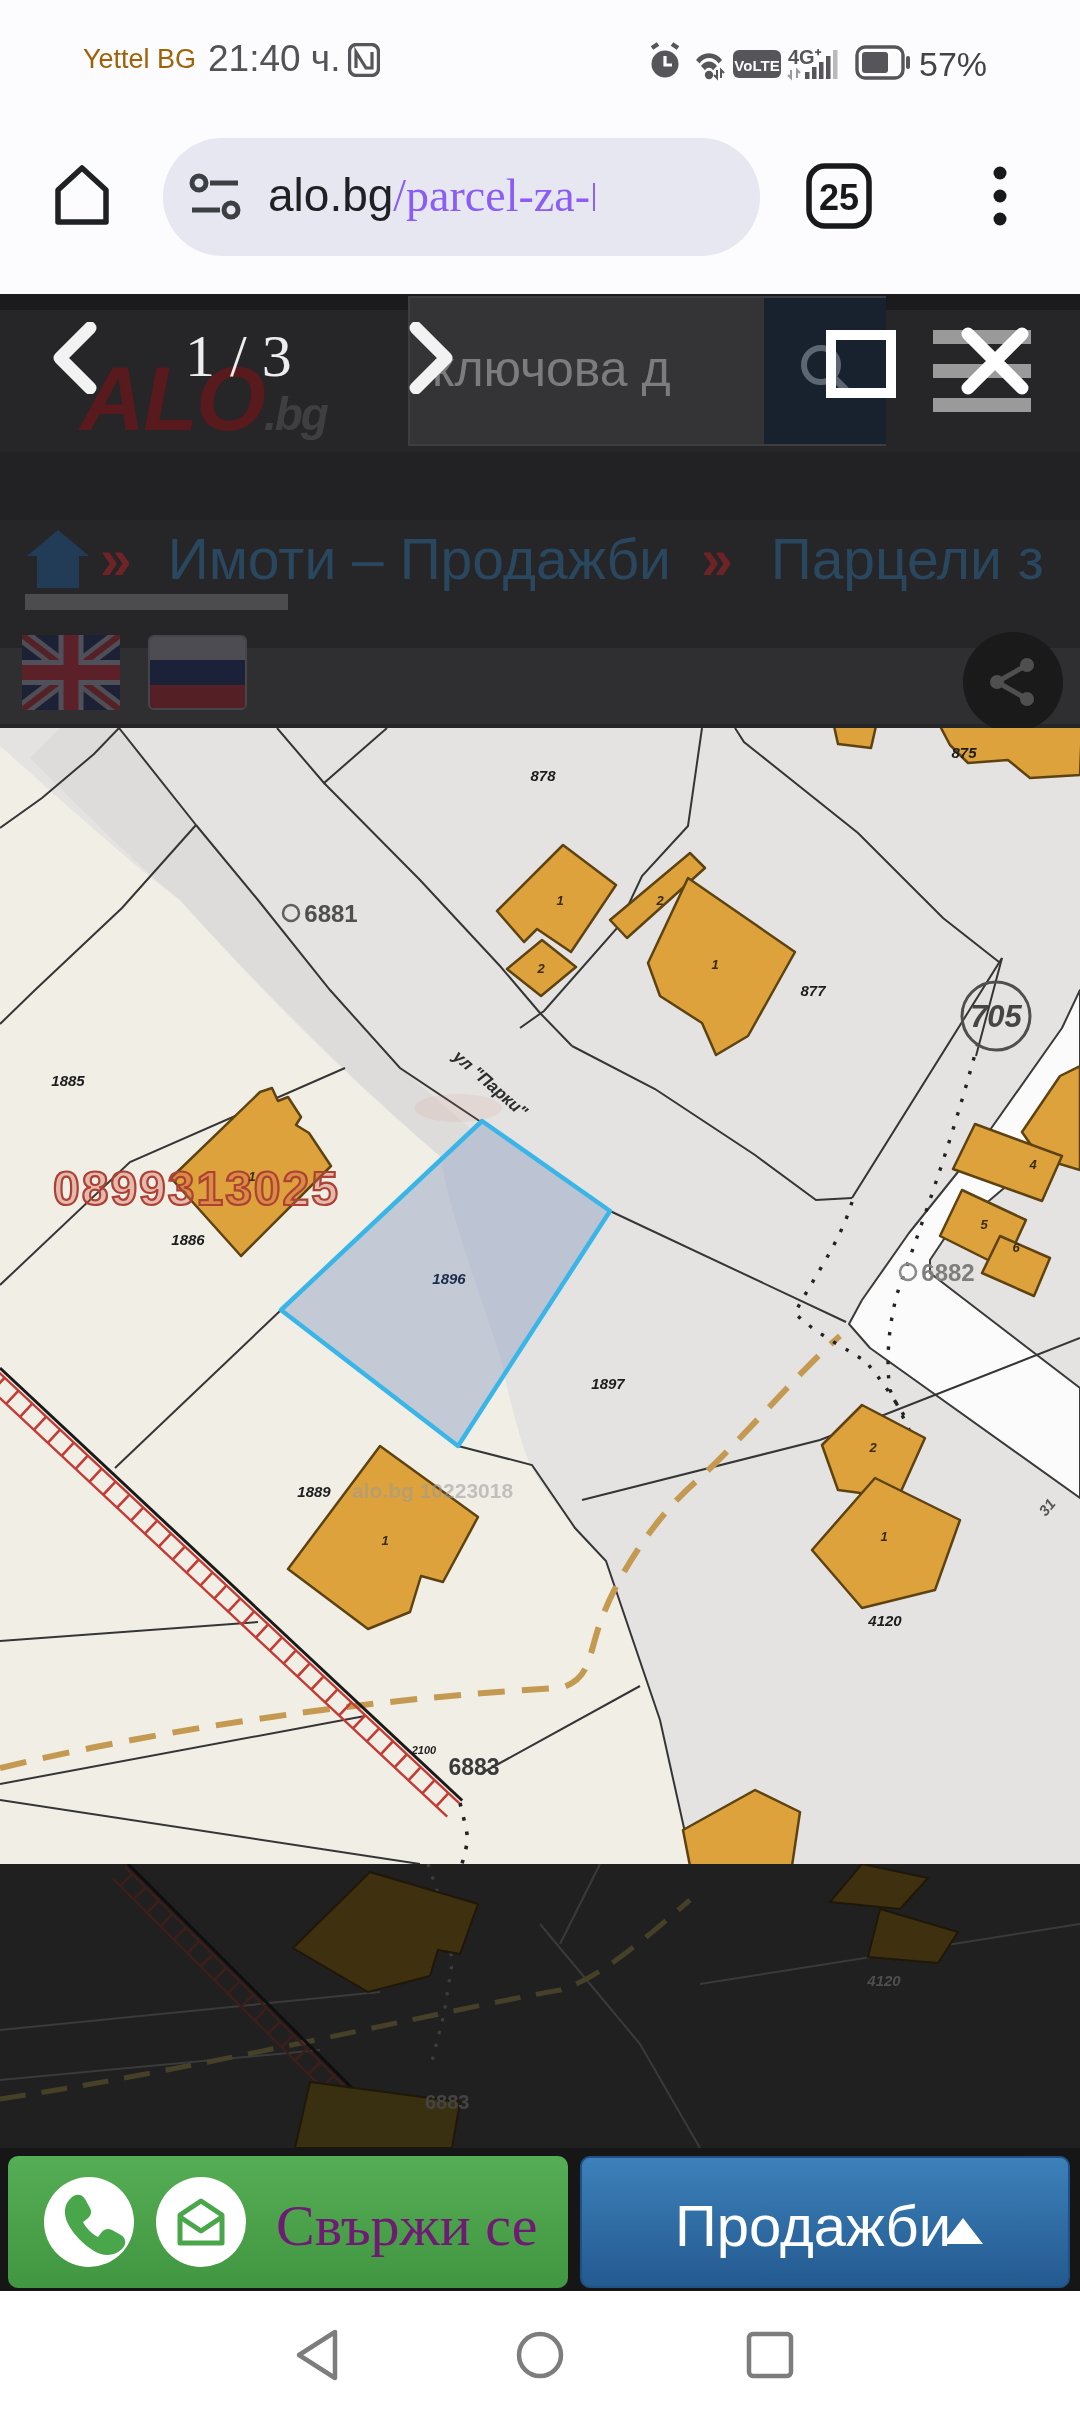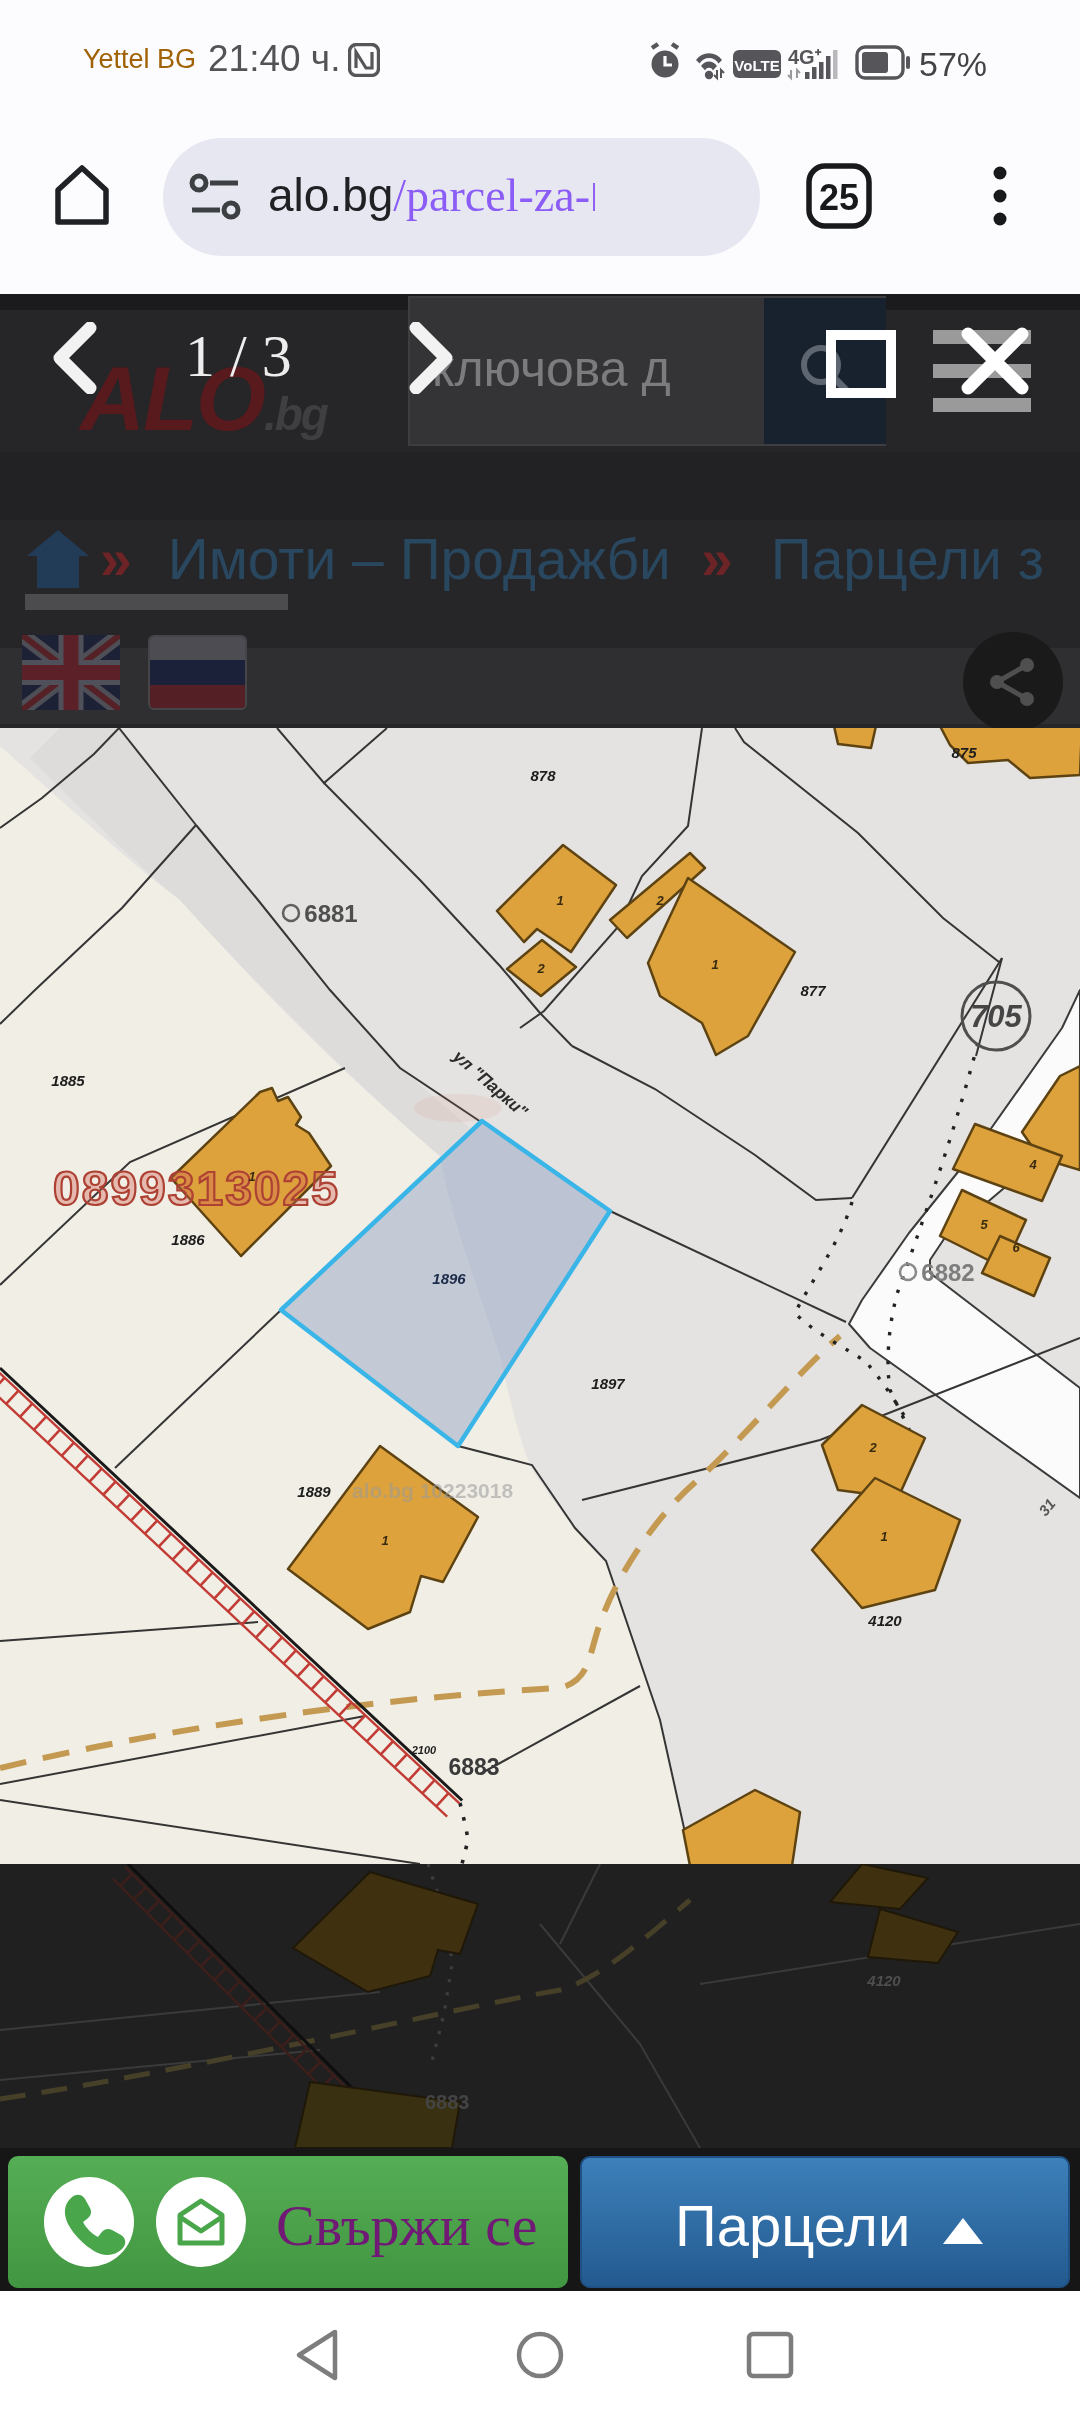--- a/index.html
+++ b/index.html
@@ -423,21 +423,21 @@
 <svg width="90" height="90" viewBox="0 0 90 90">
       <path d="M24 38 L45 24 L66 38 V66 H24 Z" fill="none" stroke="#4aa64a" stroke-width="5" stroke-linejoin="round"></path>
       <path d="M24 40 L45 54 L66 40" fill="none" stroke="#4aa64a" stroke-width="5" stroke-linejoin="round"></path>
     </svg>
 </div>
 
 <div class="abs" style="left:276px;top:2192px;font-size:58px;color:#701a75;font-family:Liberation Serif, serif;">Свържи се</div>
 
 <div class="abs" style="left:580px;top:2156px;width:490px;height:132px;border-radius:10px;background:linear-gradient(#3d80ba,#235a90);border:2px solid #1f5184;box-sizing:border-box;"></div>
 
-<div class="abs" style="left:675px;top:2192px;font-size:58px;color:#ffffff;">Парцели</div>
+<div class="abs" style="left:675px;top:2192px;font-size:58px;color:#ffffff;">Продажби</div>
 
 <div class="abs" style="left:941px;top:2216px;width:44px;height:30px;">
 <svg width="44" height="30" viewBox="0 0 44 30">
       <path d="M22 2 L42 28 H2 Z" fill="#ffffff"></path>
     </svg>
 </div>
 
 <div class="abs" style="left:0;top:2291px;width:1080px;height:121px;background:#ffffff;"></div>
 
 <div class="abs" style="left:293px;top:2328px;width:46px;height:54px;">

